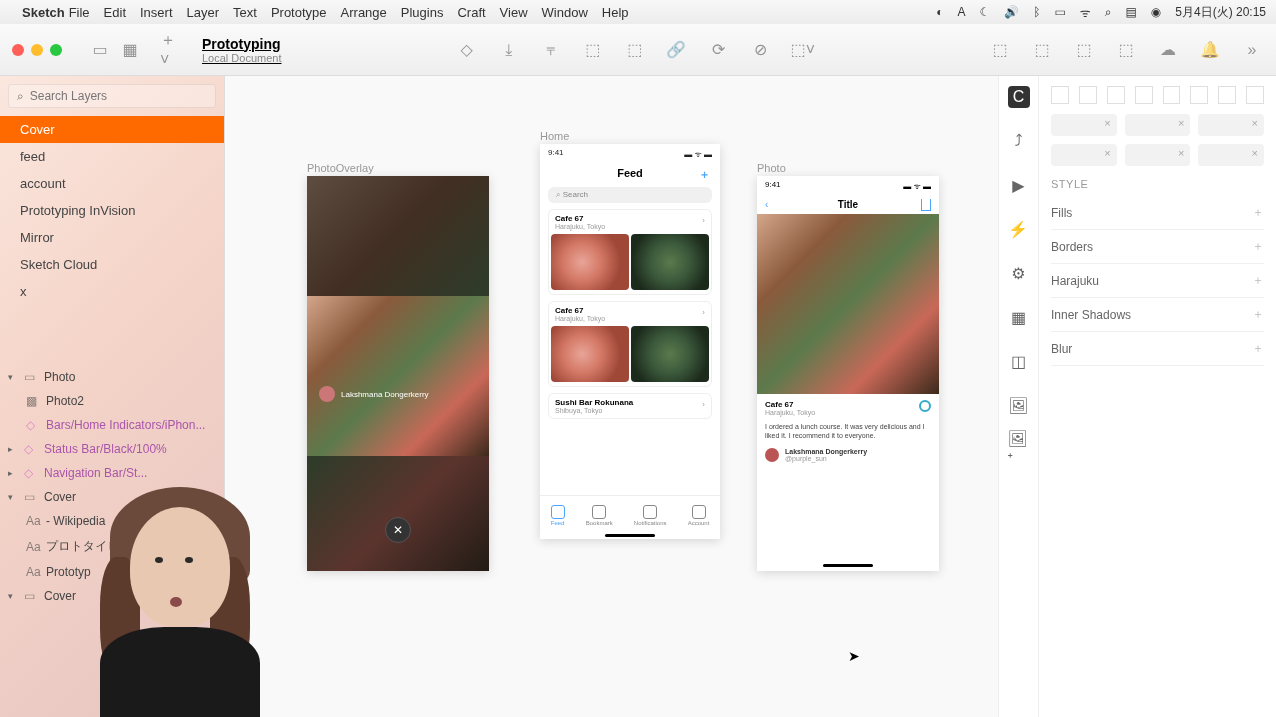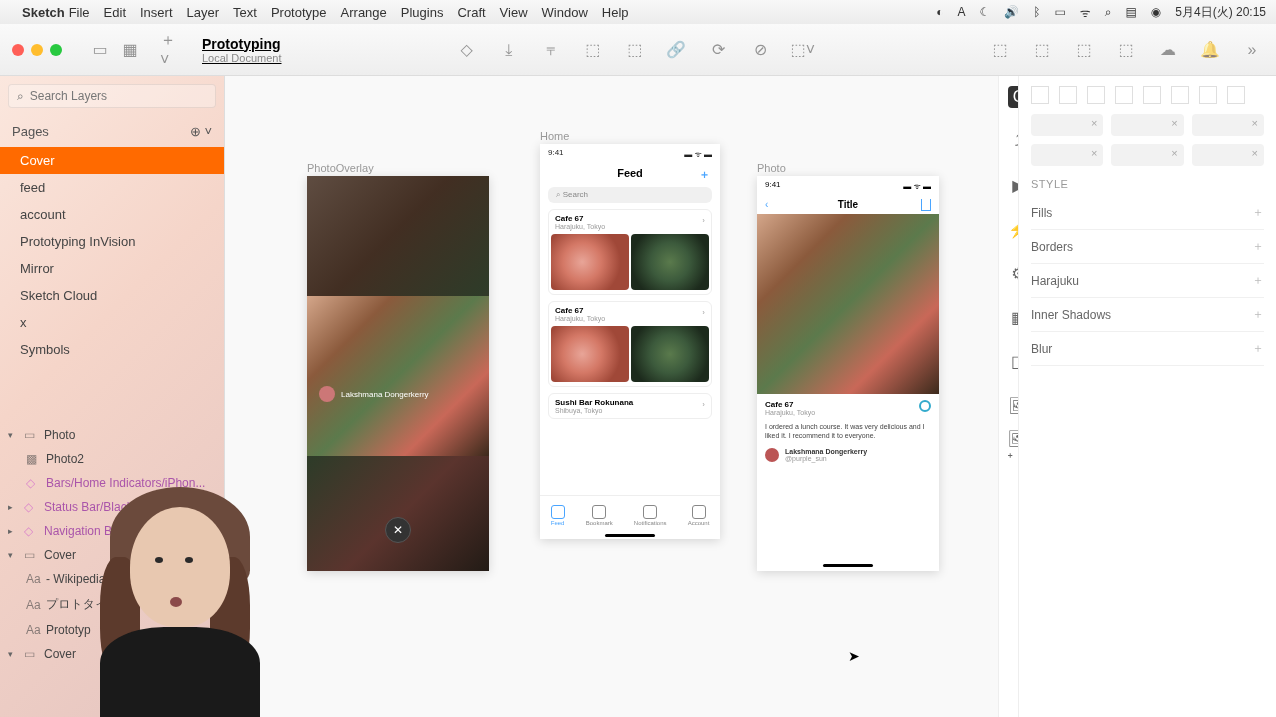--- a/index.html
+++ b/index.html
@@ -36,21 +36,21 @@
 .leftpanel .layerrow { display:flex; align-items:center; padding:5px 8px; font-size:12px; color:#444; gap:6px; }
 .leftpanel .layerrow .disclose { width:10px; font-size:9px; color:#666; }
 .leftpanel .layerrow .licon { width:14px; height:14px; opacity:.6; }
 .leftpanel .layerrow.indent1 { padding-left:26px; }
 
 
 .rightstrip { position:absolute; top:76px; right:238px; width:40px; bottom:0; background:#fff; border-left:1px solid #eee; display:flex; flex-direction:column; align-items:center; padding-top:10px; gap:22px; }
 .rightstrip .sicon { width:22px; height:22px; color:#666; display:flex; align-items:center; justify-content:center; }
 .rightstrip .sicon.active { background:#333; color:#fff; border-radius:4px; }
 
-.inspector { position:absolute; top:76px; right:0; width:258px; bottom:0; background:#fff; border-left:1px solid #eee; padding:10px 12px; font-size:12px; color:#666; }
+.inspector { position:absolute; top:76px; right:0; width:238px; bottom:0; background:#fff; border-left:1px solid #eee; padding:10px 12px; font-size:12px; color:#666; }
 .inspector .alignrow { display:flex; gap:10px; margin-bottom:10px; opacity:.3; }
 .inspector .alignrow span { width:18px; height:18px; border:1px solid #999; }
 .inspector .boxrow { display:flex; gap:8px; margin-bottom:8px; }
 .inspector .boxrow span { flex:1; height:22px; background:#f2f2f2; border-radius:4px; position:relative; }
 .inspector .boxrow span::after { content:"×"; position:absolute; right:6px; top:3px; color:#aaa; font-size:11px; }
 .inspector .section { font-size:11px; letter-spacing:.5px; color:#999; margin:12px 0 6px; }
 .inspector .proprow { display:flex; align-items:center; padding:8px 0; border-bottom:1px solid #f0f0f0; }
 .inspector .proprow .plus { margin-left:auto; color:#bbb; }
 
 
@@ -185,33 +185,28 @@
   <span class="tbicon">☁</span>
   <span class="tbicon">🔔</span>
   <span class="tbicon">»</span>
 </div>
 
 <div class="leftpanel">
   <div class="search">
     <span>⌕</span>
     <span>Search Layers</span>
   </div>
-  <div class="pagesheader">
-    <span>Pages</span>
-    <span class="plus">⊕ ˅</span>
-  </div>
   <div class="pagelist">
     <div class="pageitem active">Cover</div>
     <div class="pageitem">feed</div>
     <div class="pageitem">account</div>
     <div class="pageitem">Prototyping InVision</div>
     <div class="pageitem">Mirror</div>
     <div class="pageitem">Sketch Cloud</div>
     <div class="pageitem">x</div>
-    <div class="pageitem">Symbols</div>
   </div>
   <div class="layers" style="margin-top:60px;">
     <div class="layerrow">
         <span class="disclose">▾</span>
         <span class="licon">▭</span>
         <span>Photo</span>
       </div>
     <div class="layerrow indent1">
         <span class="licon">▩</span>
         <span>Photo2</span>

